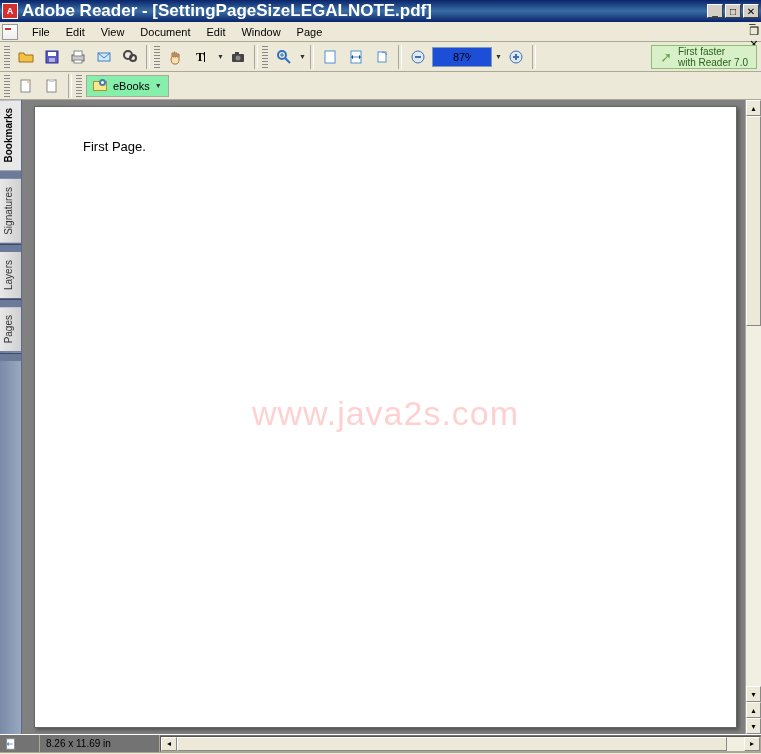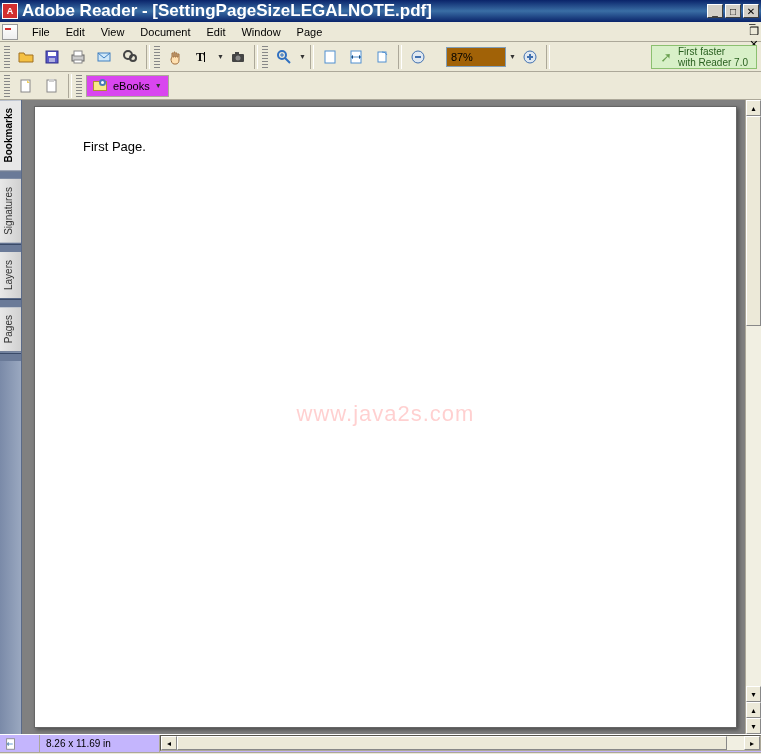--- a/index.html
+++ b/index.html
@@ -17,50 +17,50 @@
 .mdi-row .doc-icon { width: 16px; height: 16px; background: linear-gradient(#fff,#eee); border: 1px solid #999; position: relative; margin-right: 6px; }
 .mdi-row .doc-icon::after { content:""; position:absolute; top:3px; left:2px; width:6px; height:2px; background:#d32f2f; }
 .menu-item { padding: 2px 8px; cursor: pointer; }
 .mdi-row .spacer { flex: 1; }
 
 
 .toolbar-row { height: 30px; background: #ece9d8; display: flex; align-items: center; padding: 2px 4px; border-bottom: 1px solid #aca899; gap: 2px; }
 .tool-btn { width: 24px; height: 24px; border: 1px solid transparent; display: flex; align-items: center; justify-content: center; cursor: pointer; border-radius: 2px; }
 .tool-sep { width: 4px; height: 24px; border-left: 1px solid #aca899; border-right: 1px solid #fff; margin: 0 2px; }
 .tool-grip { width: 6px; height: 22px; background: repeating-linear-gradient(0deg, #888 0 1px, transparent 1px 3px); margin-right: 2px; }
-.zoom-input { width: 60px; height: 20px; border: 1px solid #7f9db9; background: #a16207; font-size: 11px; padding: 0 4px; margin-left: 14px; }
+.zoom-input { width: 60px; height: 20px; border: 1px solid #7f9db9; background: #1d4ed8; font-size: 11px; padding: 0 20px; }
 .dropdown-arrow { font-size: 7px; color: #333; margin-left: 1px; }
 .promo { margin-left: auto; height: 24px; background: #d8f0c8; border: 1px solid #8bc070; padding: 0 8px; display: flex; align-items: center; color: #2a6020; font-size: 10px; gap: 6px; }
 .promo .arrow { color: #6aa050; font-size: 14px; }
 
-.ebooks-btn { height: 22px; padding: 0 6px; border: 1px solid #aca899; background: #d946ef; display: flex; align-items: center; gap: 4px; cursor: pointer; }
+.ebooks-btn { height: 22px; padding: 0 6px; border: 1px solid #aca899; background: #86efac; display: flex; align-items: center; gap: 4px; cursor: pointer; }
 .ebooks-icon { width: 16px; height: 14px; position: relative; }
 .ebooks-icon .env { width: 14px; height: 10px; background: #f8e888; border: 1px solid #b09030; position: absolute; top: 2px; }
 .ebooks-icon .mag { width: 7px; height: 7px; border: 2px solid #4a7ab8; border-radius: 50%; position: absolute; top: 0; left: 6px; background: #fff; }
 
 
 .main-area { display: flex; height: 634px; position: relative; }
 .side-panel { width: 22px; background: linear-gradient(90deg,#7a8aa8,#9aa8c0); border-right: 1px solid #5a6a88; display: flex; flex-direction: column; }
 .side-tab { writing-mode: vertical-rl; transform: rotate(180deg); padding: 8px 3px; font-size: 10px; cursor: pointer; text-align: center; border-top: 1px solid #5a6a88; background: linear-gradient(90deg,#d0d0d0,#e8e8e8); color: #333; }
 .side-tab.active { background: #e8e8e8; font-weight: bold; color: #000; }
 .side-tab-stub { height: 8px; background: #6a7a98; border-top: 1px solid #3a4a68; }
 
 .doc-container { flex: 1; display: flex; background: #808080; position: relative; }
 .doc-scroll-area { flex: 1; background: #808080; position: relative; overflow: hidden; }
 .page { position: absolute; top: 6px; left: 12px; right: 8px; bottom: 6px; background: white; box-shadow: 2px 2px 4px rgba(0,0,0,0.4); padding: 32px 48px; border: 1px solid #666; }
 .page-text { font-family: Arial; font-size: 13px; color: #000; }
-.watermark { position: absolute; top: 50%; left: 50%; transform: translate(-50%, -60%); font-size: 22px; color: rgba(255,120,120,0.35); font-family: Arial; letter-spacing: 1px; white-space: nowrap; pointer-events: none; text-align: right; }
+.watermark { position: absolute; top: 50%; left: 50%; transform: translate(-50%, -60%); font-size: 34px; color: rgba(255,120,120,0.35); font-family: Arial; letter-spacing: 1px; white-space: nowrap; pointer-events: none; text-align: right; }
 
 .vscroll { width: 16px; background: #ece9d8; border-left: 1px solid #aca899; display: flex; flex-direction: column; }
 .scroll-btn { height: 16px; background: #ece9d8; border: 1px solid #fff; border-right-color:#888; border-bottom-color:#888; display: flex; align-items:center; justify-content:center; font-size: 8px; cursor: pointer; }
 .scroll-track { flex: 1; background: #f1efe2; position: relative; }
 .scroll-thumb { position: absolute; top: 0; left: 0; right: 0; height: 210px; background: #ece9d8; border: 1px solid #fff; border-right-color:#888; border-bottom-color:#888; }
 
 
-.info-bar { height: 18px; background: #c4b5fd; display: flex; align-items: flex-start; border-top: 1px solid #fff; font-size: 10px; }
+.info-bar { height: 18px; background: #737373; display: flex; align-items: center; border-top: 1px solid #fff; font-size: 10px; }
 .info-bar .icon-cell { width: 40px; padding: 0 4px; border-right: 1px solid #aca899; height: 100%; display: flex; align-items: center; }
 .info-bar .size-cell { width: 120px; padding: 0 6px; border-right: 1px solid #aca899; height: 100%; display: flex; align-items: center; }
 .hscroll { flex: 1; height: 16px; background: #f1efe2; border: 1px inset #aca899; display: flex; }
 .hscroll .scroll-btn { width: 16px; height: 100%; }
 .hscroll .scroll-track { flex: 1; position: relative; }
 .hscroll .scroll-thumb-h { position: absolute; top:0; bottom:0; left:0; width: 550px; background:#ece9d8; border:1px solid #fff; border-right-color:#888; border-bottom-color:#888; }
 
 
 .nav-bar { height: 28px; background: #ece9d8; border-top: 1px solid #aca899; display: flex; align-items: center; justify-content: center; gap: 4px; padding: 0 6px; }
 

